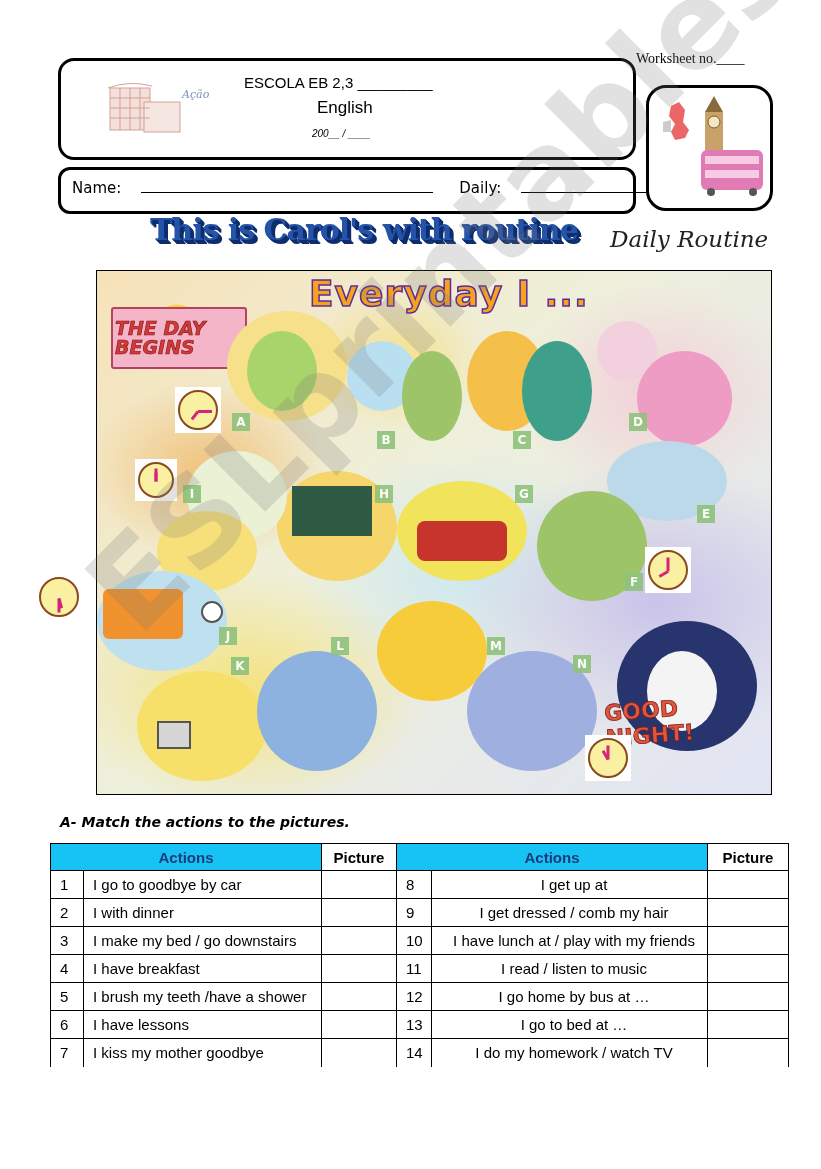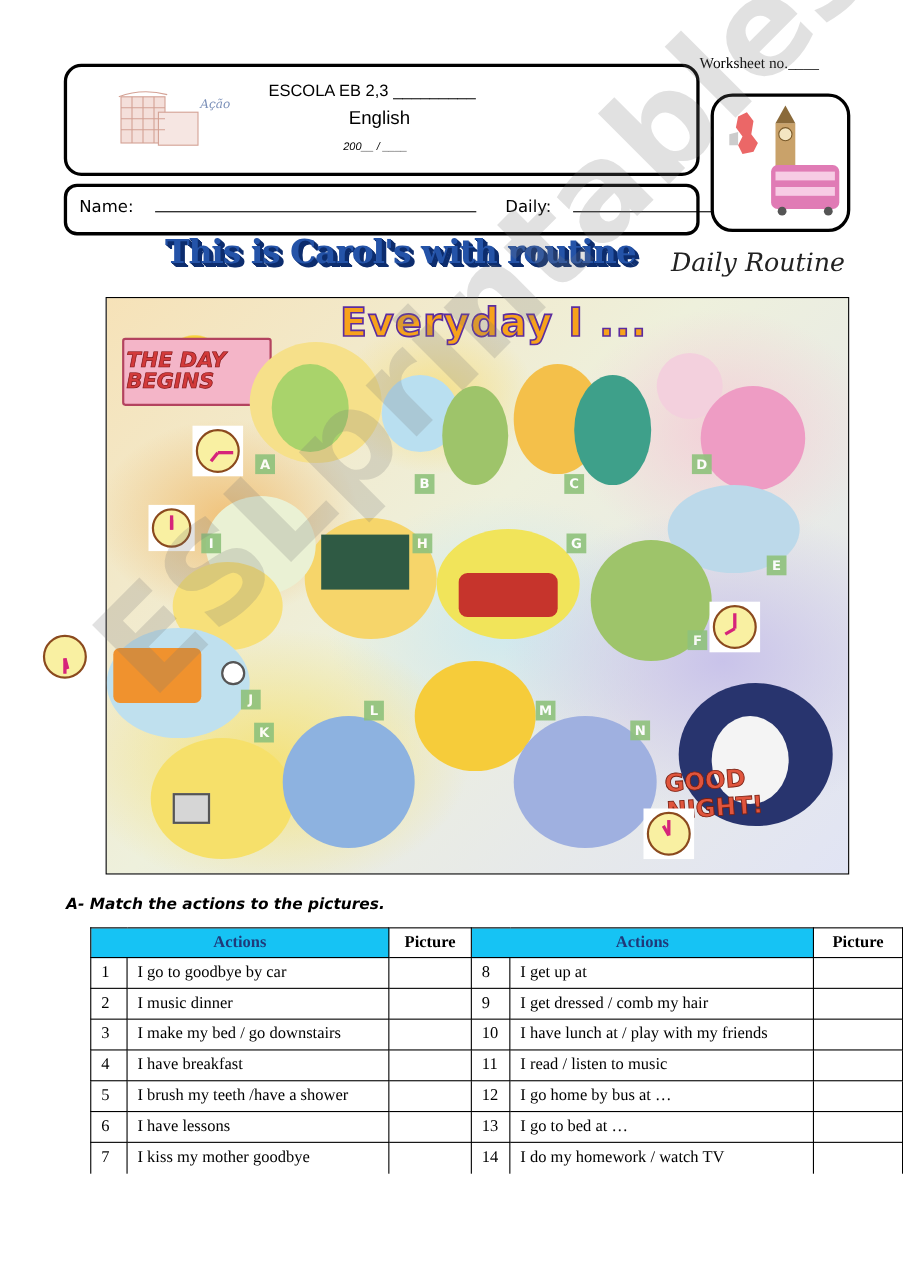--- a/index.html
+++ b/index.html
@@ -50,31 +50,31 @@
 
   
   .watermark { position:absolute; left:60px; top:560px; font-family:"DejaVu Sans", sans-serif; font-weight:bold; font-size:120px; color:rgba(120,120,120,0.22); transform:rotate(-45deg); transform-origin:left top; white-space:nowrap; pointer-events:none; }
 
   
   #clock-left { left:36px; top:574px; }
 
   
   .instruction { position:absolute; left:60px; top:814px; font-family:"DejaVu Sans", sans-serif; font-weight:bold; font-style:italic; font-size:14px; }
 
-  table.match { position:absolute; left:50px; top:843px; border-collapse:collapse; font-family:Liberation Serif, serif; font-size:15px;margin-left:32px; }
+  table.match { position:absolute; left:50px; top:843px; border-collapse:collapse; font-family:Liberation Sans, sans-serif; font-size:15px; }
   table.match th, table.match td { border:1px solid #000; height:28px; padding:0 0 0 9px; box-sizing:border-box; }
   table.match th { background:#16c3f4; font-weight:bold; height:27px; text-align:center; padding:0; }
   table.match th.act { color:#1f3a7a; }
   table.match th.pic { background:#fff; color:#000; }
   table.match tr:last-child td { border-bottom:none; }
   .num { width:33px; }
   .txt { width:238px; }
   .pcell { width:75px; }
   .num2 { width:35px; }
-  .txt2 { width:276px; }
+  .txt2 { width:276px;text-align:center; }
   .pcell2 { width:81px; }
 </style>
 </head>
 <body>
 
 <div class="worksheet">Worksheet no.____</div>
 
 <div id="hdr-box" class="box"></div>
 <svg id="logo" viewBox="0 0 110 64">
   <g stroke="#c98a7a" stroke-width="1" fill="none" opacity="0.8">
@@ -218,21 +218,21 @@
   <tr>
     <td class="num">1</td>
     <td class="txt">I go to goodbye by car</td>
     <td class="pcell"></td>
     <td class="num2">8</td>
     <td class="txt2">I get up at</td>
     <td class="pcell2"></td>
   </tr>
   <tr>
     <td class="num">2</td>
-    <td class="txt">I music dinner</td>
+    <td class="txt">I with dinner</td>
     <td class="pcell"></td>
     <td class="num2">9</td>
     <td class="txt2">I get dressed / comb my hair</td>
     <td class="pcell2"></td>
   </tr>
   <tr>
     <td class="num">3</td>
     <td class="txt">I make my bed / go downstairs</td>
     <td class="pcell"></td>
     <td class="num2">10</td>

